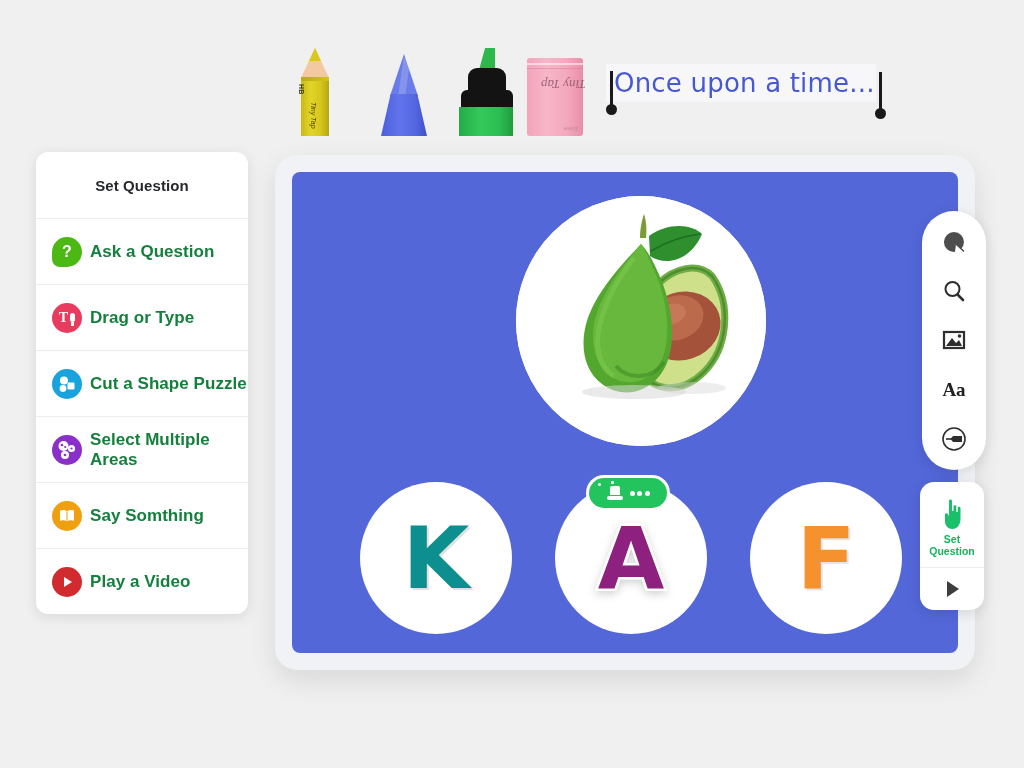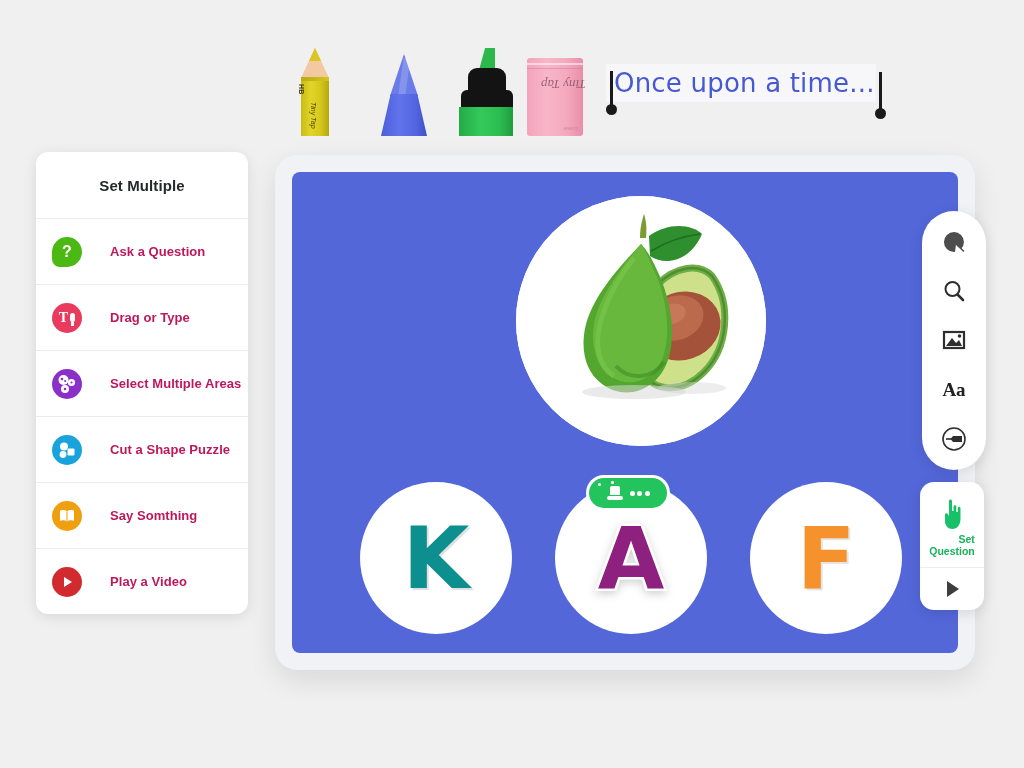--- a/index.html
+++ b/index.html
@@ -205,23 +205,23 @@
   }
   .side-ico {
     width: 30px; height: 30px;
     border-radius: 50%;
     flex: 0 0 30px;
     position: relative;
     display: flex; align-items: center; justify-content: center;
     color: #fff; font-size: 15px; font-weight: bold;
   }
   .side-label {
-    margin-left: 28px;
-    font-size: 13px;
-    color: #be185d;
+    margin-left: 8px;
+    font-size: 17px;
+    color: #15803d;
     font-weight: 600;
     letter-spacing: .05px;
   }
   
   .ico-q { background:#4bb814; border-radius:50% 50% 50% 8px; }
   .ico-q span { font-size:16px; font-weight:bold; }
   .ico-t { background:#e83b5e; }
   .ico-t .tt { font-family:"Liberation Serif", serif; font-size:14px; font-weight:bold; }
   .ico-mic {
     width:5px; height:9px; background:#fff; border-radius:3px;
@@ -359,21 +359,21 @@
   #set-activity-btn {
     height: 86px;
     display:flex; flex-direction:column; align-items:center; justify-content:center;
     border-bottom: 1px solid #ededed;
     padding-top: 4px;
     box-sizing: border-box;
   }
   #set-activity-label {
     color: #16b35a;
     font-size: 10.5px; font-weight: bold;
-    line-height: 12px; text-align:right;
+    line-height: 12px; text-align:center;
     margin-top: 2px;
   }
   #play-btn {
     height: 41px;
     display:flex; align-items:center; justify-content:center;
   }
 </style>
 </head>
 <body>
 
@@ -416,61 +416,61 @@
   </div>
   <div class="sel-handle" id="handle-left">
     <div class="knob"></div>
   </div>
   <div class="sel-handle" id="handle-right">
     <div class="knob"></div>
   </div>
 </div>
 
 <div id="sidebar">
-  <div id="sidebar-title">Set Multiple</div>
+  <div id="sidebar-title">Set Question</div>
 
   <div class="side-item">
     <div class="side-ico ico-q">
         <span>?</span>
       </div>
     <div class="side-label">Ask a Question</div>
   </div>
 
   <div class="side-item">
     <div class="side-ico ico-t">
       <span class="tt">T</span>
         <span class="ico-mic"></span>
     </div>
     <div class="side-label">Drag or Type</div>
+  </div>
+
+  <div class="side-item">
+    <div class="side-ico ico-cut">
+      <svg width="20" height="20" viewBox="0 0 20 20">
+        <circle cx="7" cy="6.5" r="4" fill="#fff"></circle>
+        <rect x="10.5" y="8.5" width="7" height="7" rx="1.2" fill="#fff"></rect>
+        <circle cx="6" cy="14.5" r="3.4" fill="#fff"></circle>
+      </svg>
+    </div>
+    <div class="side-label">Cut a Shape Puzzle</div>
   </div>
 
   <div class="side-item">
     <div class="side-ico ico-sel">
       <svg width="22" height="22" viewBox="0 0 22 22">
         <circle cx="7.5" cy="7" r="5" fill="#fff"></circle>
         <circle cx="15.5" cy="9.5" r="3.6" fill="#fff"></circle>
         <circle cx="9" cy="16" r="4" fill="#fff"></circle>
         <circle cx="6" cy="6" r="1.3" fill="#8b2fc9"></circle>
         <circle cx="9.2" cy="8" r="1.1" fill="#8b2fc9"></circle>
         <circle cx="15.5" cy="9.5" r="1.1" fill="#8b2fc9"></circle>
         <circle cx="9" cy="16" r="1.3" fill="#8b2fc9"></circle>
       </svg>
     </div>
     <div class="side-label">Select Multiple Areas</div>
-  </div>
-
-  <div class="side-item">
-    <div class="side-ico ico-cut">
-      <svg width="20" height="20" viewBox="0 0 20 20">
-        <circle cx="7" cy="6.5" r="4" fill="#fff"></circle>
-        <rect x="10.5" y="8.5" width="7" height="7" rx="1.2" fill="#fff"></rect>
-        <circle cx="6" cy="14.5" r="3.4" fill="#fff"></circle>
-      </svg>
-    </div>
-    <div class="side-label">Cut a Shape Puzzle</div>
   </div>
 
 
   <div class="side-item">
     <div class="side-ico ico-book">
       <svg width="20" height="16" viewBox="0 0 20 16">
         <path d="M10 3.5 C8 1.8 5 1.8 3 2.6 L3 12.8 C5 12 8 12 10 13.6 Z" fill="#fff"></path>
         <path d="M10 3.5 C12 1.8 15 1.8 17 2.6 L17 12.8 C15 12 12 12 10 13.6 Z" fill="#fff"></path>
         <path d="M10 3.5 L10 13.6" stroke="#efa010" stroke-width="1"></path>
       </svg>

